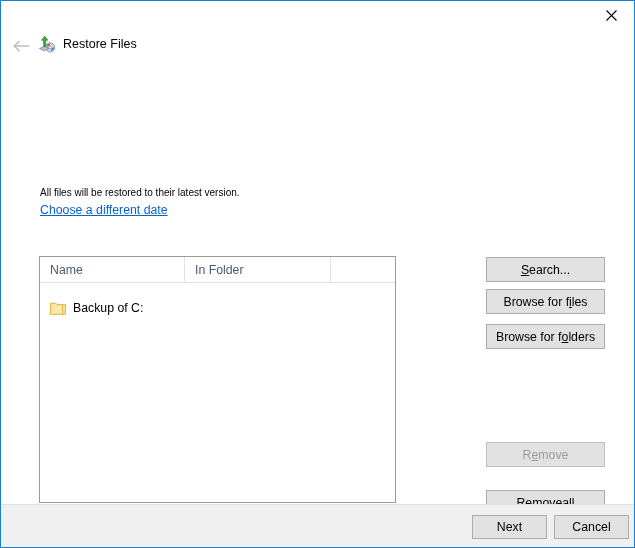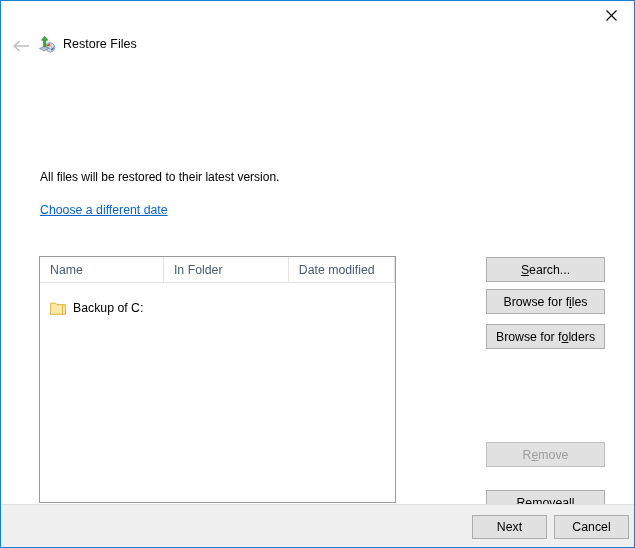--- a/index.html
+++ b/index.html
@@ -69,22 +69,22 @@
 
   #page-heading {
     position: absolute;
     left: 39px; top: 85px;
     font-size: 16.5px;
     color: #1c4b9c;
     white-space: nowrap;
   }
   #subtext {
     position: absolute;
-    left: 39px; top: 107px;
-    font-size: 12px;
+    left: 39px; top: 124px;
+    font-size: 10px;
     color: #000000;
     white-space: nowrap;
   }
   #date-link {
     position: absolute;
     left: 39px; top: 140px;
     font-size: 12.3px;
     color: #0a64c8;
     text-decoration: underline;
     cursor: default;
@@ -231,21 +231,20 @@
 
   <div id="body">
 
     <div id="subtext">All files will be restored to their latest version.</div>
     <a id="date-link" href="#">Choose a different date</a>
 
     <div id="listview">
       <div id="list-header">
         <div class="col-head c0">Name</div>
         <div class="col-head c1">In Folder</div>
-        <div class="col-head c2">Date modified</div>
         <div class="col-head c3"></div>
       </div>
       <div id="list-rows">
         <div class="list-row">
           <div class="cell n0">
             <span class="folder-ico">
               <svg width="16" height="14" viewBox="0 0 16 14">
                 <path d="M0.6 2.2 h5.2 l1.2 1.5 h8.4 v9.6 h-14.8 z" fill="#fbe7a6" stroke="#dcb43c" stroke-width="1"></path>
                 <path d="M12.6 3.7 v9.6" stroke="#dcb43c" stroke-width="0.9" fill="none"></path>
               </svg>

